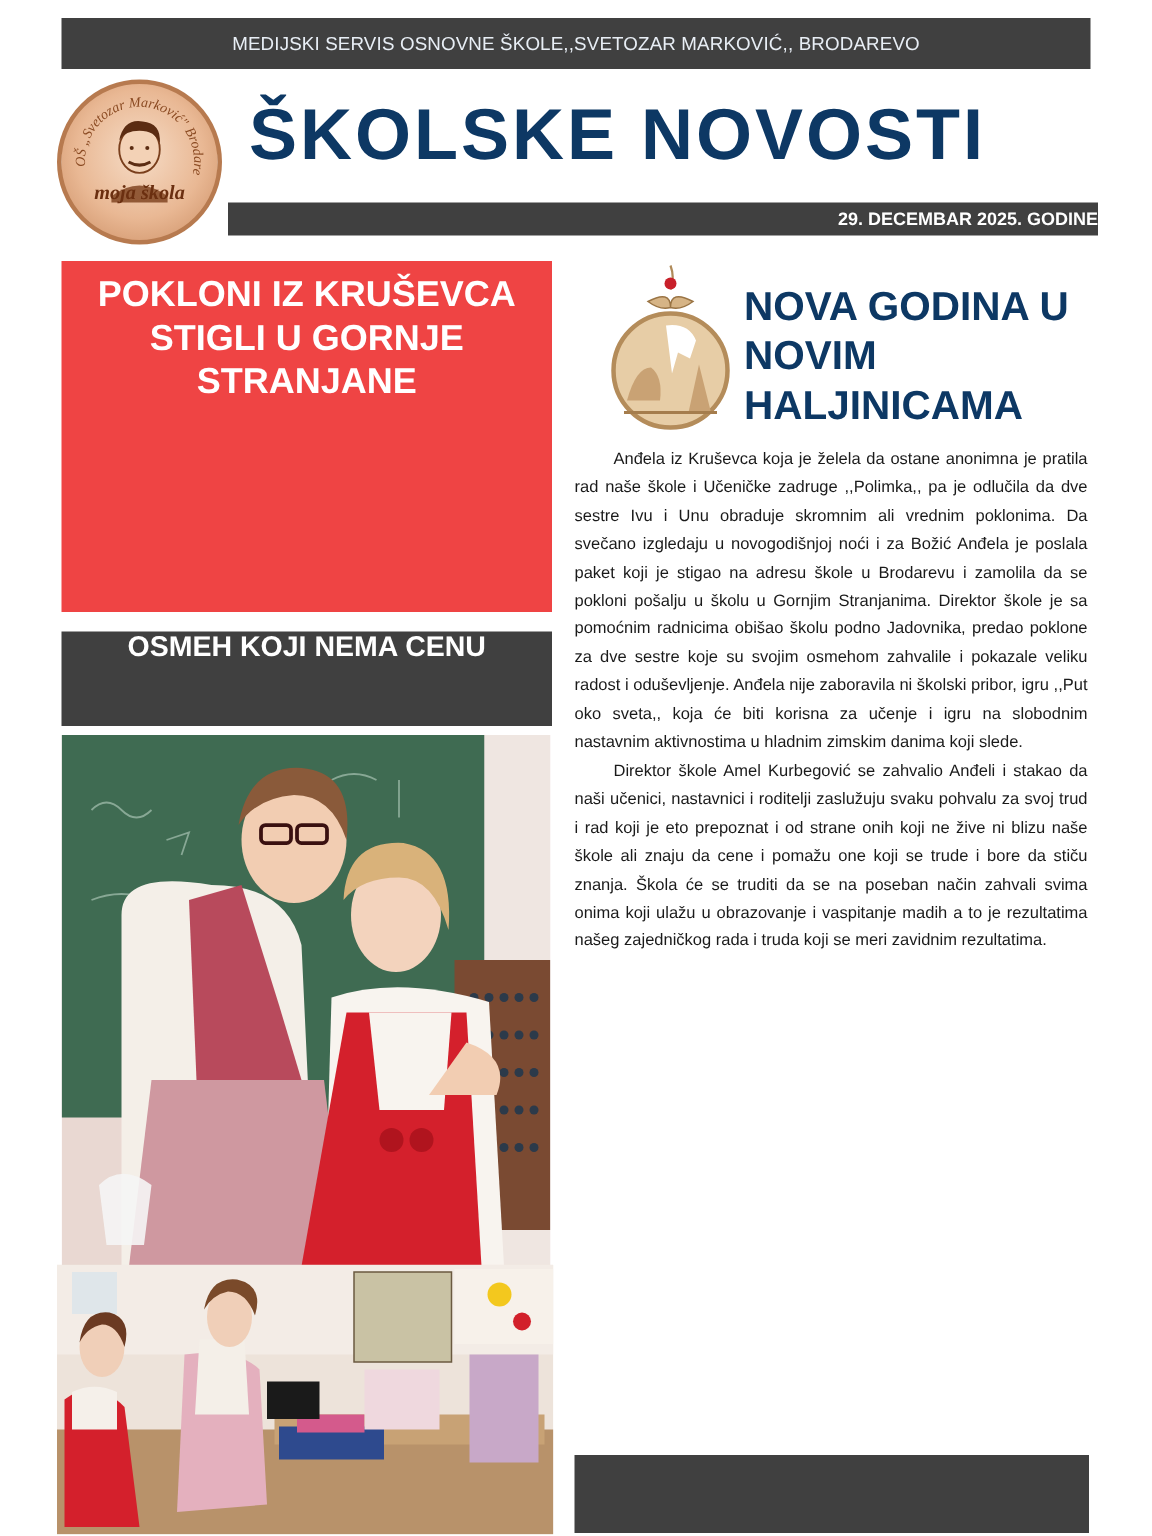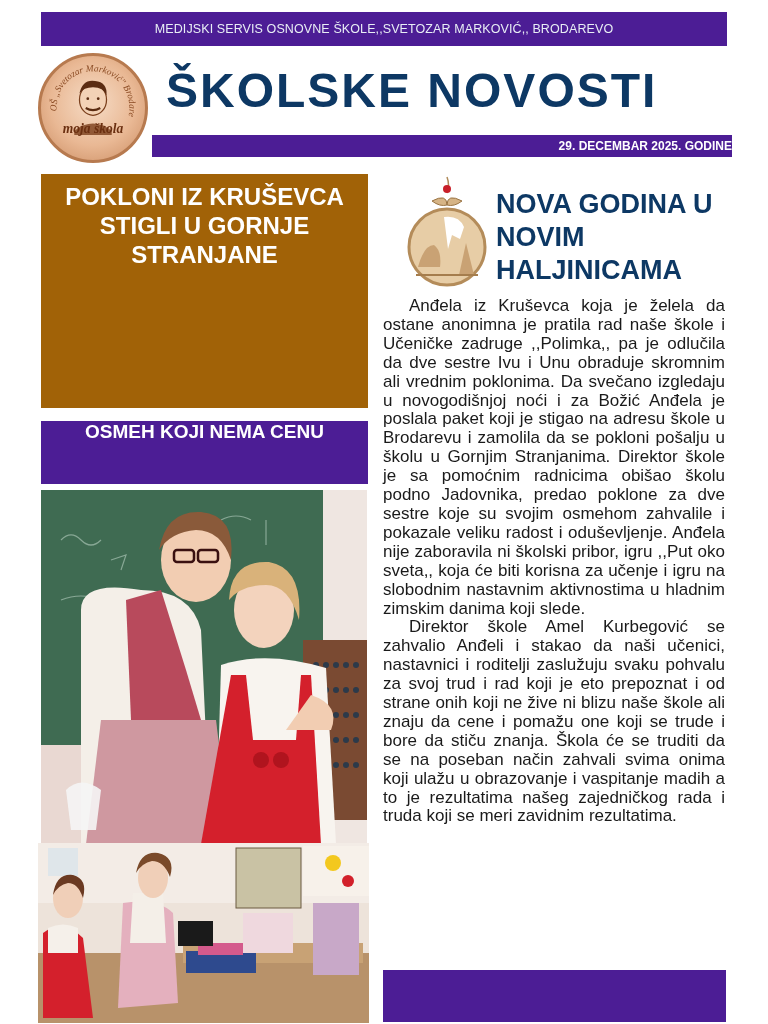--- a/index.html
+++ b/index.html
@@ -2,21 +2,21 @@
 <html><head>
 <meta charset="utf-8">
 <style>
   html, body { margin: 0; padding: 0; }
   body {
     width: 768px; height: 1024px; overflow: hidden;
     background: #ffffff; position: relative;
     font-family: "Liberation Sans", sans-serif;
   }
   .abs { position: absolute; }
-  .navy { background: #4c1d95; }
+  .navy { background: #404040; }
   .top-banner {
     left: 41px; top: 12px; width: 686px; height: 34px;
     color: #e8eef5; font-size: 12.5px; display: flex; align-items: center; justify-content: center;
     letter-spacing: 0.1px;
   }
   .logo {
     left: 38px; top: 53px; width: 110px; height: 110px; border-radius: 50%;
     background: radial-gradient(circle at 50% 45%, #f6dcc6 0%, #e9b894 55%, #c98a5f 100%);
     border: 3px solid #b77a4f; box-sizing: border-box;
   }
@@ -25,39 +25,39 @@
     left: 166px; top: 56px; width: 565px; height: 70px;
     color: #0d3864; font-weight: bold; font-size: 48px; letter-spacing: 2px;
     line-height: 70px; white-space: nowrap;
   }
   .date-bar {
     left: 152px; top: 135px; width: 580px; height: 22px;
     color: #ffffff; font-size: 12px; font-weight: bold;
     display: flex; align-items: center; justify-content: flex-end; box-sizing: border-box;
   }
   .lead-box {
-    left: 41px; top: 174px; width: 327px; height: 234px; background: #a16207;
+    left: 41px; top: 174px; width: 327px; height: 234px; background: #ef4444;
     color: #ffffff; text-align: center; box-sizing: border-box; padding: 8px 12px;
   }
   .lead-title { font-size: 24px; font-weight: bold; line-height: 29px; margin-top: 0; }
   .lead-sub { font-size: 13px; font-weight: bold; line-height: 16.5px; margin-top: 12px; color: #e6f1fb; }
   .section-bar {
     left: 41px; top: 421px; width: 327px; height: 63px; color: #ffffff;
     font-size: 19px; font-weight: bold; display: flex; align-items: flex-start; justify-content: center;
   }
   .photo1 { left: 41px; top: 490px; width: 326px; height: 354px; overflow: hidden; }
   .photo2 { left: 38px; top: 843px; width: 331px; height: 180px; overflow: hidden; }
   .ornament { left: 404px; top: 175px; width: 86px; height: 114px; }
   .nova-title {
     left: 496px; top: 188px; width: 232px; color: #0d3864; text-align: left;
     font-size: 27px; font-weight: bold; line-height: 33px;
   }
   .article {
     left: 383px; top: 297px; width: 342px; color: #1a1a1a;
-    font-size: 17px; line-height: 18.9px; text-align: justify;
+    font-size: 11px; line-height: 18.9px; text-align: justify;
   }
   .article p { margin: 0; text-indent: 26px; }
   .article p.gap { margin-top: 19px; text-indent: 44px; }
   .bottom-bar { left: 383px; top: 970px; width: 343px; height: 52px; }
 </style>
 </head>
 <body>
 
 <div class="abs navy top-banner">
   <span>MEDIJSKI SERVIS OSNOVNE ŠKOLE,,SVETOZAR MARKOVIĆ,, BRODAREVO</span>

